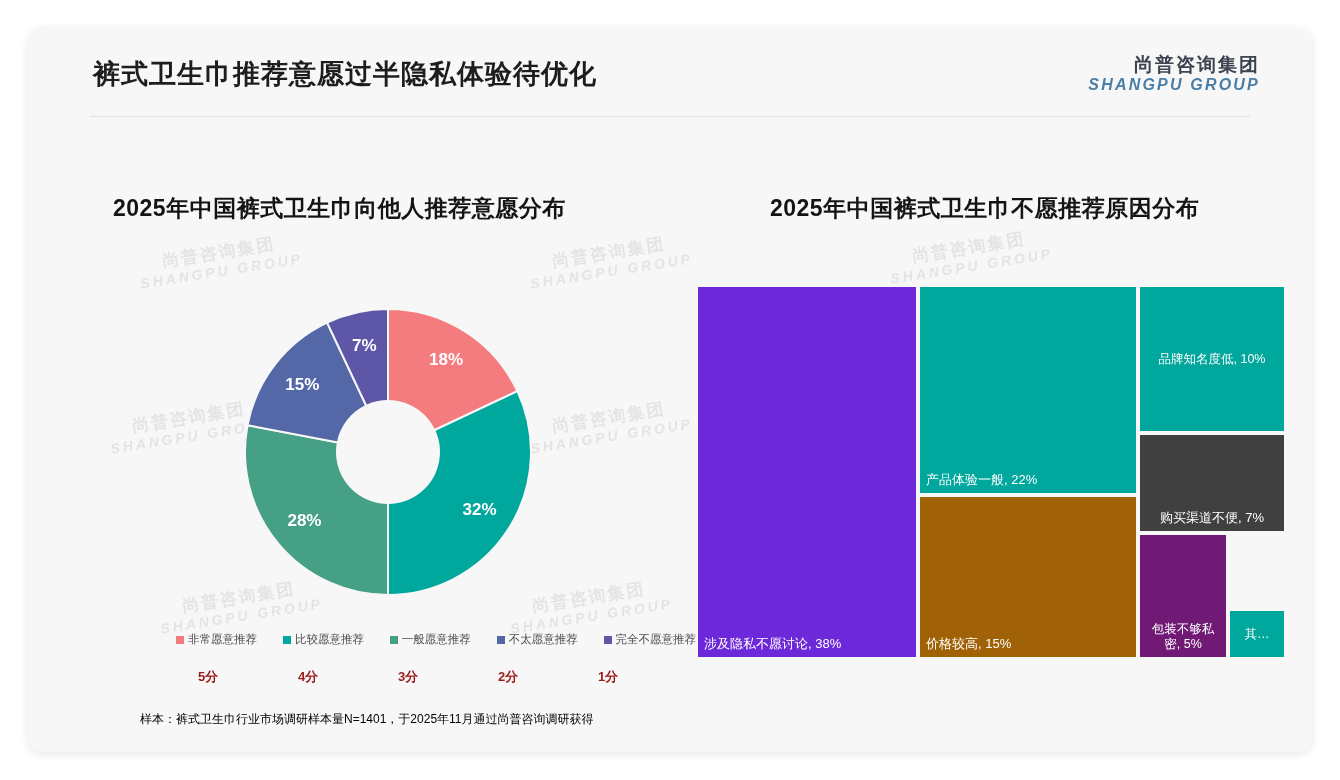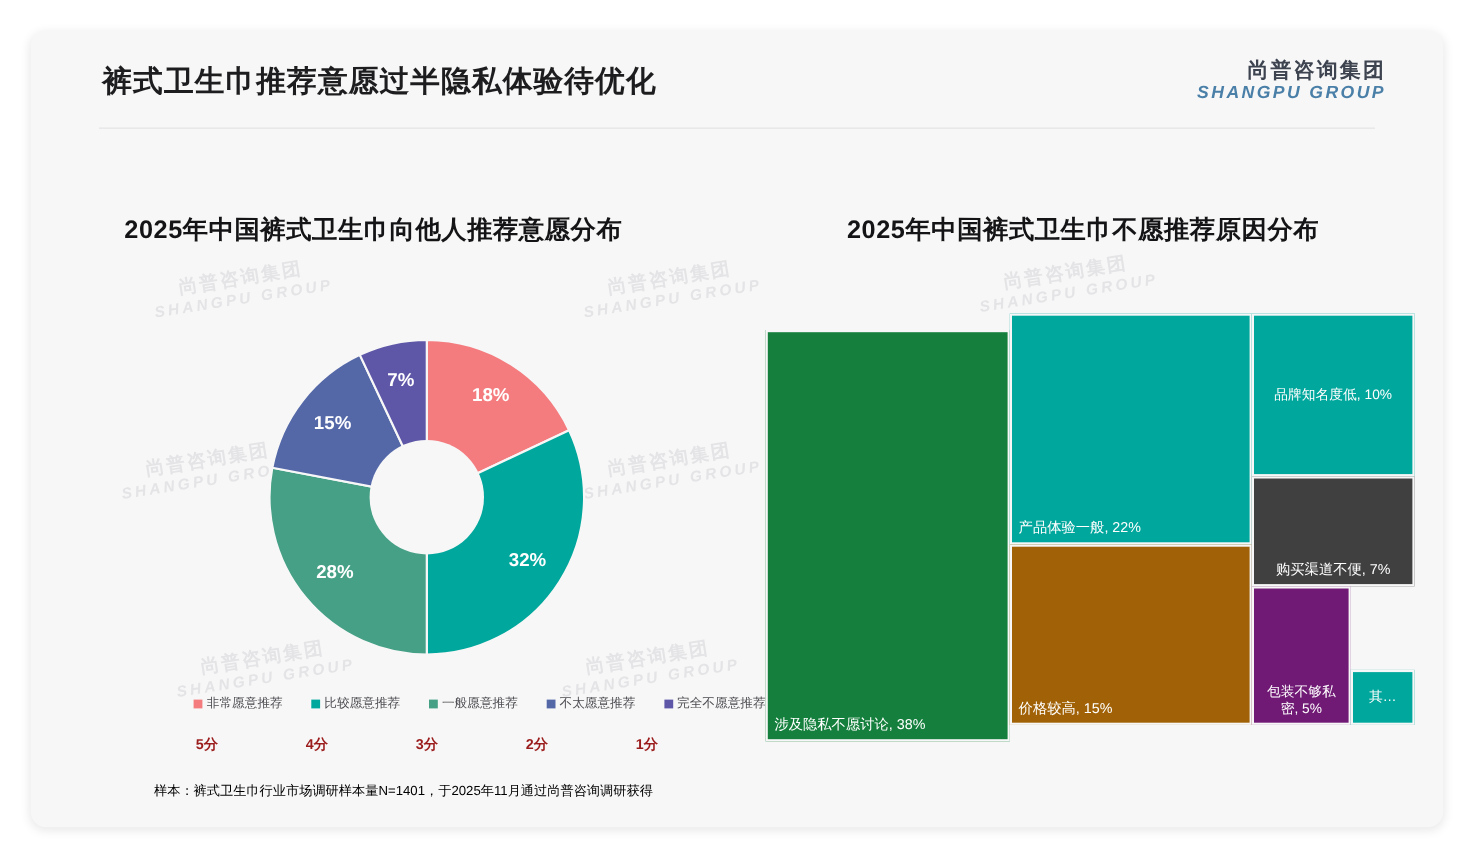--- a/index.html
+++ b/index.html
@@ -149,20 +149,21 @@
     width: 460px;
     display: flex;
     justify-content: space-between;
     z-index: 3;
   }
   .score {
     font-size: 13px;
     font-weight: bold;
     color: #9b1c1c;
     width: 60px;
+    text-align: center;
   }
 
   
   #treemap {
     position: absolute;
     left: 668px;
     top: 257px;
     width: 590px;
     height: 374px;
     z-index: 2;
@@ -322,21 +323,21 @@
 
   <div id="scores">
       <div class="score">5分</div>
       <div class="score">4分</div>
       <div class="score">3分</div>
       <div class="score">2分</div>
       <div class="score">1分</div>
     </div>
 
   <div id="treemap">
-      <div class="tile" style="left: 0px; top: 15px; width: 222px; height: 374px; background: #15803d;">
+      <div class="tile" style="left: 0px; top: 0px; width: 222px; height: 374px; background: #6d28d9;">
         <div class="tile-label">涉及隐私不愿讨论, 38%</div>
       </div>
       <div class="tile" style="left: 222px; top: 0px; width: 220px; height: 210px; background: rgb(0, 167, 157);">
         <div class="tile-label">产品体验一般, 22%</div>
       </div>
       <div class="tile" style="left: 222px; top: 210px; width: 220px; height: 164px; background: #a16207;">
         <div class="tile-label">价格较高, 15%</div>
       </div>
       <div class="tile" style="left: 442px; top: 0px; width: 148px; height: 148px; background: rgb(0, 167, 157);">
         <div class="tile-label center mid small">品牌知名度低, 10%</div>

